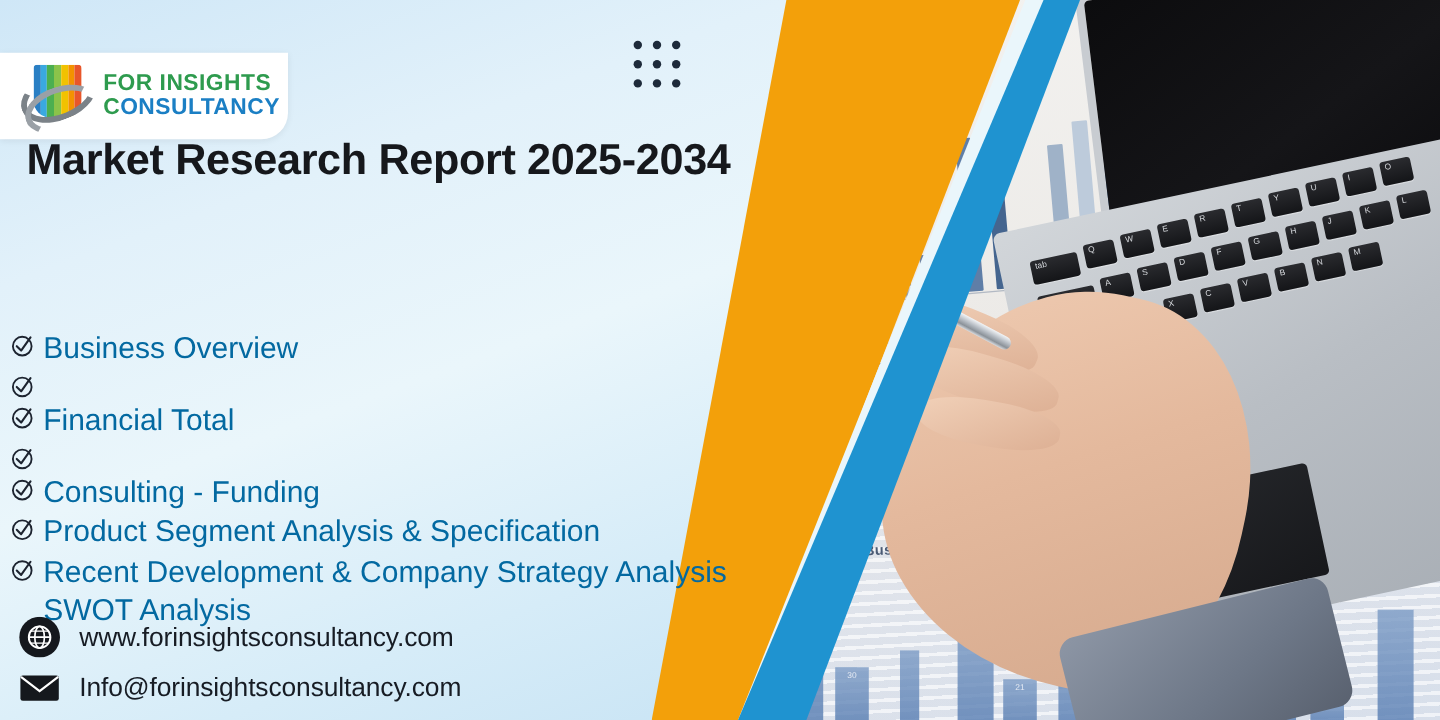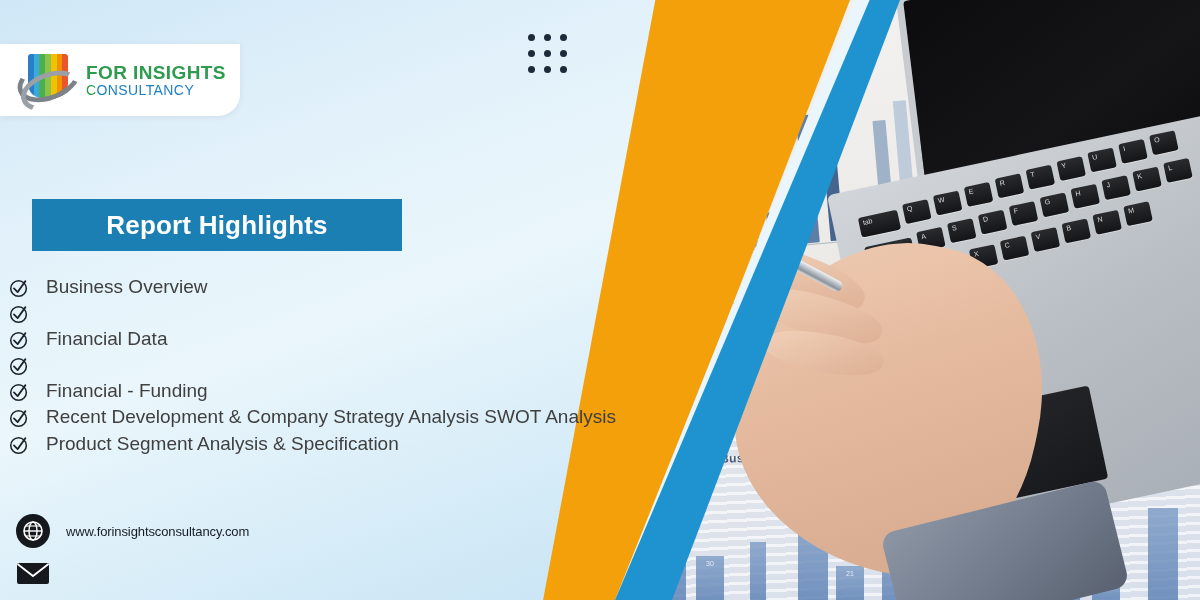--- a/index.html
+++ b/index.html
@@ -173,21 +173,21 @@
     position:absolute;border:5px solid #7b8288;border-radius:50%;
     border-right-color:transparent;border-top-color:transparent;
   }
   .ring1{left:2px;top:10px;width:56px;height:30px;transform:rotate(-22deg);}
   .ring2{left:6px;top:22px;width:52px;height:28px;transform:rotate(-18deg);border-color:#9aa0a6;border-right-color:transparent;border-bottom-color:transparent;}
   .logo-text{margin-left:6px;line-height:1.05;}
   .logo-l1{
     font-size:19px;font-weight:bold;color:#2e9b4e;letter-spacing:.4px;
   }
   .logo-l2{
-    font-size:14px;font-weight:normal;letter-spacing:.4px;color:#1b7fc4;
+    font-size:19px;font-weight:bold;letter-spacing:.4px;color:#1b7fc4;
   }
   .logo-l2 .c{color:#2e9b4e;}
 
   
   .dots{
     position:absolute;left:528px;top:34px;
     display:grid;grid-template-columns:repeat(3,16px);grid-template-rows:repeat(3,16px);
   }
   .dots i{width:7px;height:7px;border-radius:50%;background:#1d2a3a;display:block;}
 
@@ -215,30 +215,30 @@
   .bullets{
     position:absolute;left:8px;top:275px;width:640px;
   }
   .bullet{
     display:flex;align-items:flex-start;margin-bottom:2px;
   }
   .chk{
     width:22px;height:22px;flex:none;margin-top:2px;
   }
   .bullet-text{
-    font-size:19px;color:#404040;line-height:1.27;margin-left:16px;
+    font-size:25px;color:#0369a1;line-height:1.27;margin-left:6px;
   }
 
   
   .contact{position:absolute;left:16px;}
   .c-web{top:514px;}
   .c-mail{top:556px;}
   .contact{display:flex;align-items:center;}
   .c-icon{width:34px;height:34px;flex:none;}
-  .c-text{font-size:13px;color:#171c24;margin-left:16px;letter-spacing:-.1px;}
+  .c-text{font-size:22px;color:#171c24;margin-left:16px;letter-spacing:-.1px;}
 </style>
 </head>
 <body>
 
 <div class="banner">
 
   <div class="bg-left"></div>
 
   <div class="photo">
     <div class="paper"></div>
@@ -451,87 +451,86 @@
       <i></i>
       <i></i>
       <i></i>
       <i></i>
       <i></i>
       <i></i>
       <i></i>
       <i></i>
   </div>
 
-
-  <div class="badge">
-    <span>Report Highlights</span>
-  </div>
+  <div class="title">Market Research Report 2025-2034</div>
+
 
   <div class="bullets">
     <div class="bullet">
       <svg class="chk" viewBox="0 0 24 24">
         <circle cx="11.5" cy="12.5" r="8.5" fill="none" stroke="#1d2430" stroke-width="1.7"></circle>
         <path d="M6.5 12.5 L10.5 16.5 L19 4.5" fill="none" stroke="#1d2430" stroke-width="1.9" stroke-linecap="round" stroke-linejoin="round"></path>
       </svg>
       <div class="bullet-text">Business Overview</div>
     </div>
     <div class="bullet">
       <svg class="chk" viewBox="0 0 24 24">
         <circle cx="11.5" cy="12.5" r="8.5" fill="none" stroke="#1d2430" stroke-width="1.7"></circle>
         <path d="M6.5 12.5 L10.5 16.5 L19 4.5" fill="none" stroke="#1d2430" stroke-width="1.9" stroke-linecap="round" stroke-linejoin="round"></path>
       </svg>
     </div>
     <div class="bullet">
       <svg class="chk" viewBox="0 0 24 24">
         <circle cx="11.5" cy="12.5" r="8.5" fill="none" stroke="#1d2430" stroke-width="1.7"></circle>
         <path d="M6.5 12.5 L10.5 16.5 L19 4.5" fill="none" stroke="#1d2430" stroke-width="1.9" stroke-linecap="round" stroke-linejoin="round"></path>
       </svg>
-      <div class="bullet-text">Financial Data</div>
-    </div>
-    <div class="bullet">
-      <svg class="chk" viewBox="0 0 24 24">
-        <circle cx="11.5" cy="12.5" r="8.5" fill="none" stroke="#1d2430" stroke-width="1.7"></circle>
-        <path d="M6.5 12.5 L10.5 16.5 L19 4.5" fill="none" stroke="#1d2430" stroke-width="1.9" stroke-linecap="round" stroke-linejoin="round"></path>
-      </svg>
-    </div>
-    <div class="bullet">
-      <svg class="chk" viewBox="0 0 24 24">
-        <circle cx="11.5" cy="12.5" r="8.5" fill="none" stroke="#1d2430" stroke-width="1.7"></circle>
-        <path d="M6.5 12.5 L10.5 16.5 L19 4.5" fill="none" stroke="#1d2430" stroke-width="1.9" stroke-linecap="round" stroke-linejoin="round"></path>
-      </svg>
-      <div class="bullet-text">Financial - Funding</div>
+      <div class="bullet-text">Financial Total</div>
+    </div>
+    <div class="bullet">
+      <svg class="chk" viewBox="0 0 24 24">
+        <circle cx="11.5" cy="12.5" r="8.5" fill="none" stroke="#1d2430" stroke-width="1.7"></circle>
+        <path d="M6.5 12.5 L10.5 16.5 L19 4.5" fill="none" stroke="#1d2430" stroke-width="1.9" stroke-linecap="round" stroke-linejoin="round"></path>
+      </svg>
+    </div>
+    <div class="bullet">
+      <svg class="chk" viewBox="0 0 24 24">
+        <circle cx="11.5" cy="12.5" r="8.5" fill="none" stroke="#1d2430" stroke-width="1.7"></circle>
+        <path d="M6.5 12.5 L10.5 16.5 L19 4.5" fill="none" stroke="#1d2430" stroke-width="1.9" stroke-linecap="round" stroke-linejoin="round"></path>
+      </svg>
+      <div class="bullet-text">Consulting - Funding</div>
+    </div>
+    <div class="bullet">
+      <svg class="chk" viewBox="0 0 24 24">
+        <circle cx="11.5" cy="12.5" r="8.5" fill="none" stroke="#1d2430" stroke-width="1.7"></circle>
+        <path d="M6.5 12.5 L10.5 16.5 L19 4.5" fill="none" stroke="#1d2430" stroke-width="1.9" stroke-linecap="round" stroke-linejoin="round"></path>
+      </svg>
+      <div class="bullet-text">Product Segment Analysis &amp; Specification</div>
     </div>
     <div class="bullet">
       <svg class="chk" viewBox="0 0 24 24">
         <circle cx="11.5" cy="12.5" r="8.5" fill="none" stroke="#1d2430" stroke-width="1.7"></circle>
         <path d="M6.5 12.5 L10.5 16.5 L19 4.5" fill="none" stroke="#1d2430" stroke-width="1.9" stroke-linecap="round" stroke-linejoin="round"></path>
       </svg>
       <div class="bullet-text" style="max-width:600px;">Recent Development &amp; Company Strategy Analysis SWOT Analysis</div>
-    </div>
-    <div class="bullet">
-      <svg class="chk" viewBox="0 0 24 24">
-        <circle cx="11.5" cy="12.5" r="8.5" fill="none" stroke="#1d2430" stroke-width="1.7"></circle>
-        <path d="M6.5 12.5 L10.5 16.5 L19 4.5" fill="none" stroke="#1d2430" stroke-width="1.9" stroke-linecap="round" stroke-linejoin="round"></path>
-      </svg>
-      <div class="bullet-text">Product Segment Analysis &amp; Specification</div>
     </div>
   </div>
 
   <div class="contact c-web">
     <svg class="c-icon" viewBox="0 0 34 34">
       <circle cx="17" cy="17" r="17" fill="#15181d"></circle>
       <circle cx="17" cy="17" r="9" fill="none" stroke="#ffffff" stroke-width="1.6"></circle>
       <ellipse cx="17" cy="17" rx="4" ry="9" fill="none" stroke="#ffffff" stroke-width="1.4"></ellipse>
       <line x1="8" y1="17" x2="26" y2="17" stroke="#ffffff" stroke-width="1.4"></line>
       <line x1="9.6" y1="12" x2="24.4" y2="12" stroke="#ffffff" stroke-width="1.1"></line>
       <line x1="9.6" y1="22" x2="24.4" y2="22" stroke="#ffffff" stroke-width="1.1"></line>
     </svg>
     <div class="c-text">www.forinsightsconsultancy.com</div>
   </div>
 
   <div class="contact c-mail">
     <svg class="c-icon" viewBox="0 0 34 34">
       <rect x="1" y="7" width="32" height="21" rx="2" fill="#15181d"></rect>
       <path d="M1.5 8 L17 20 L32.5 8" fill="none" stroke="#ffffff" stroke-width="1.8"></path>
     </svg>
+    <div class="c-text">Info@forinsightsconsultancy.com</div>
   </div>
 
 </div>
 
 </body></html>

